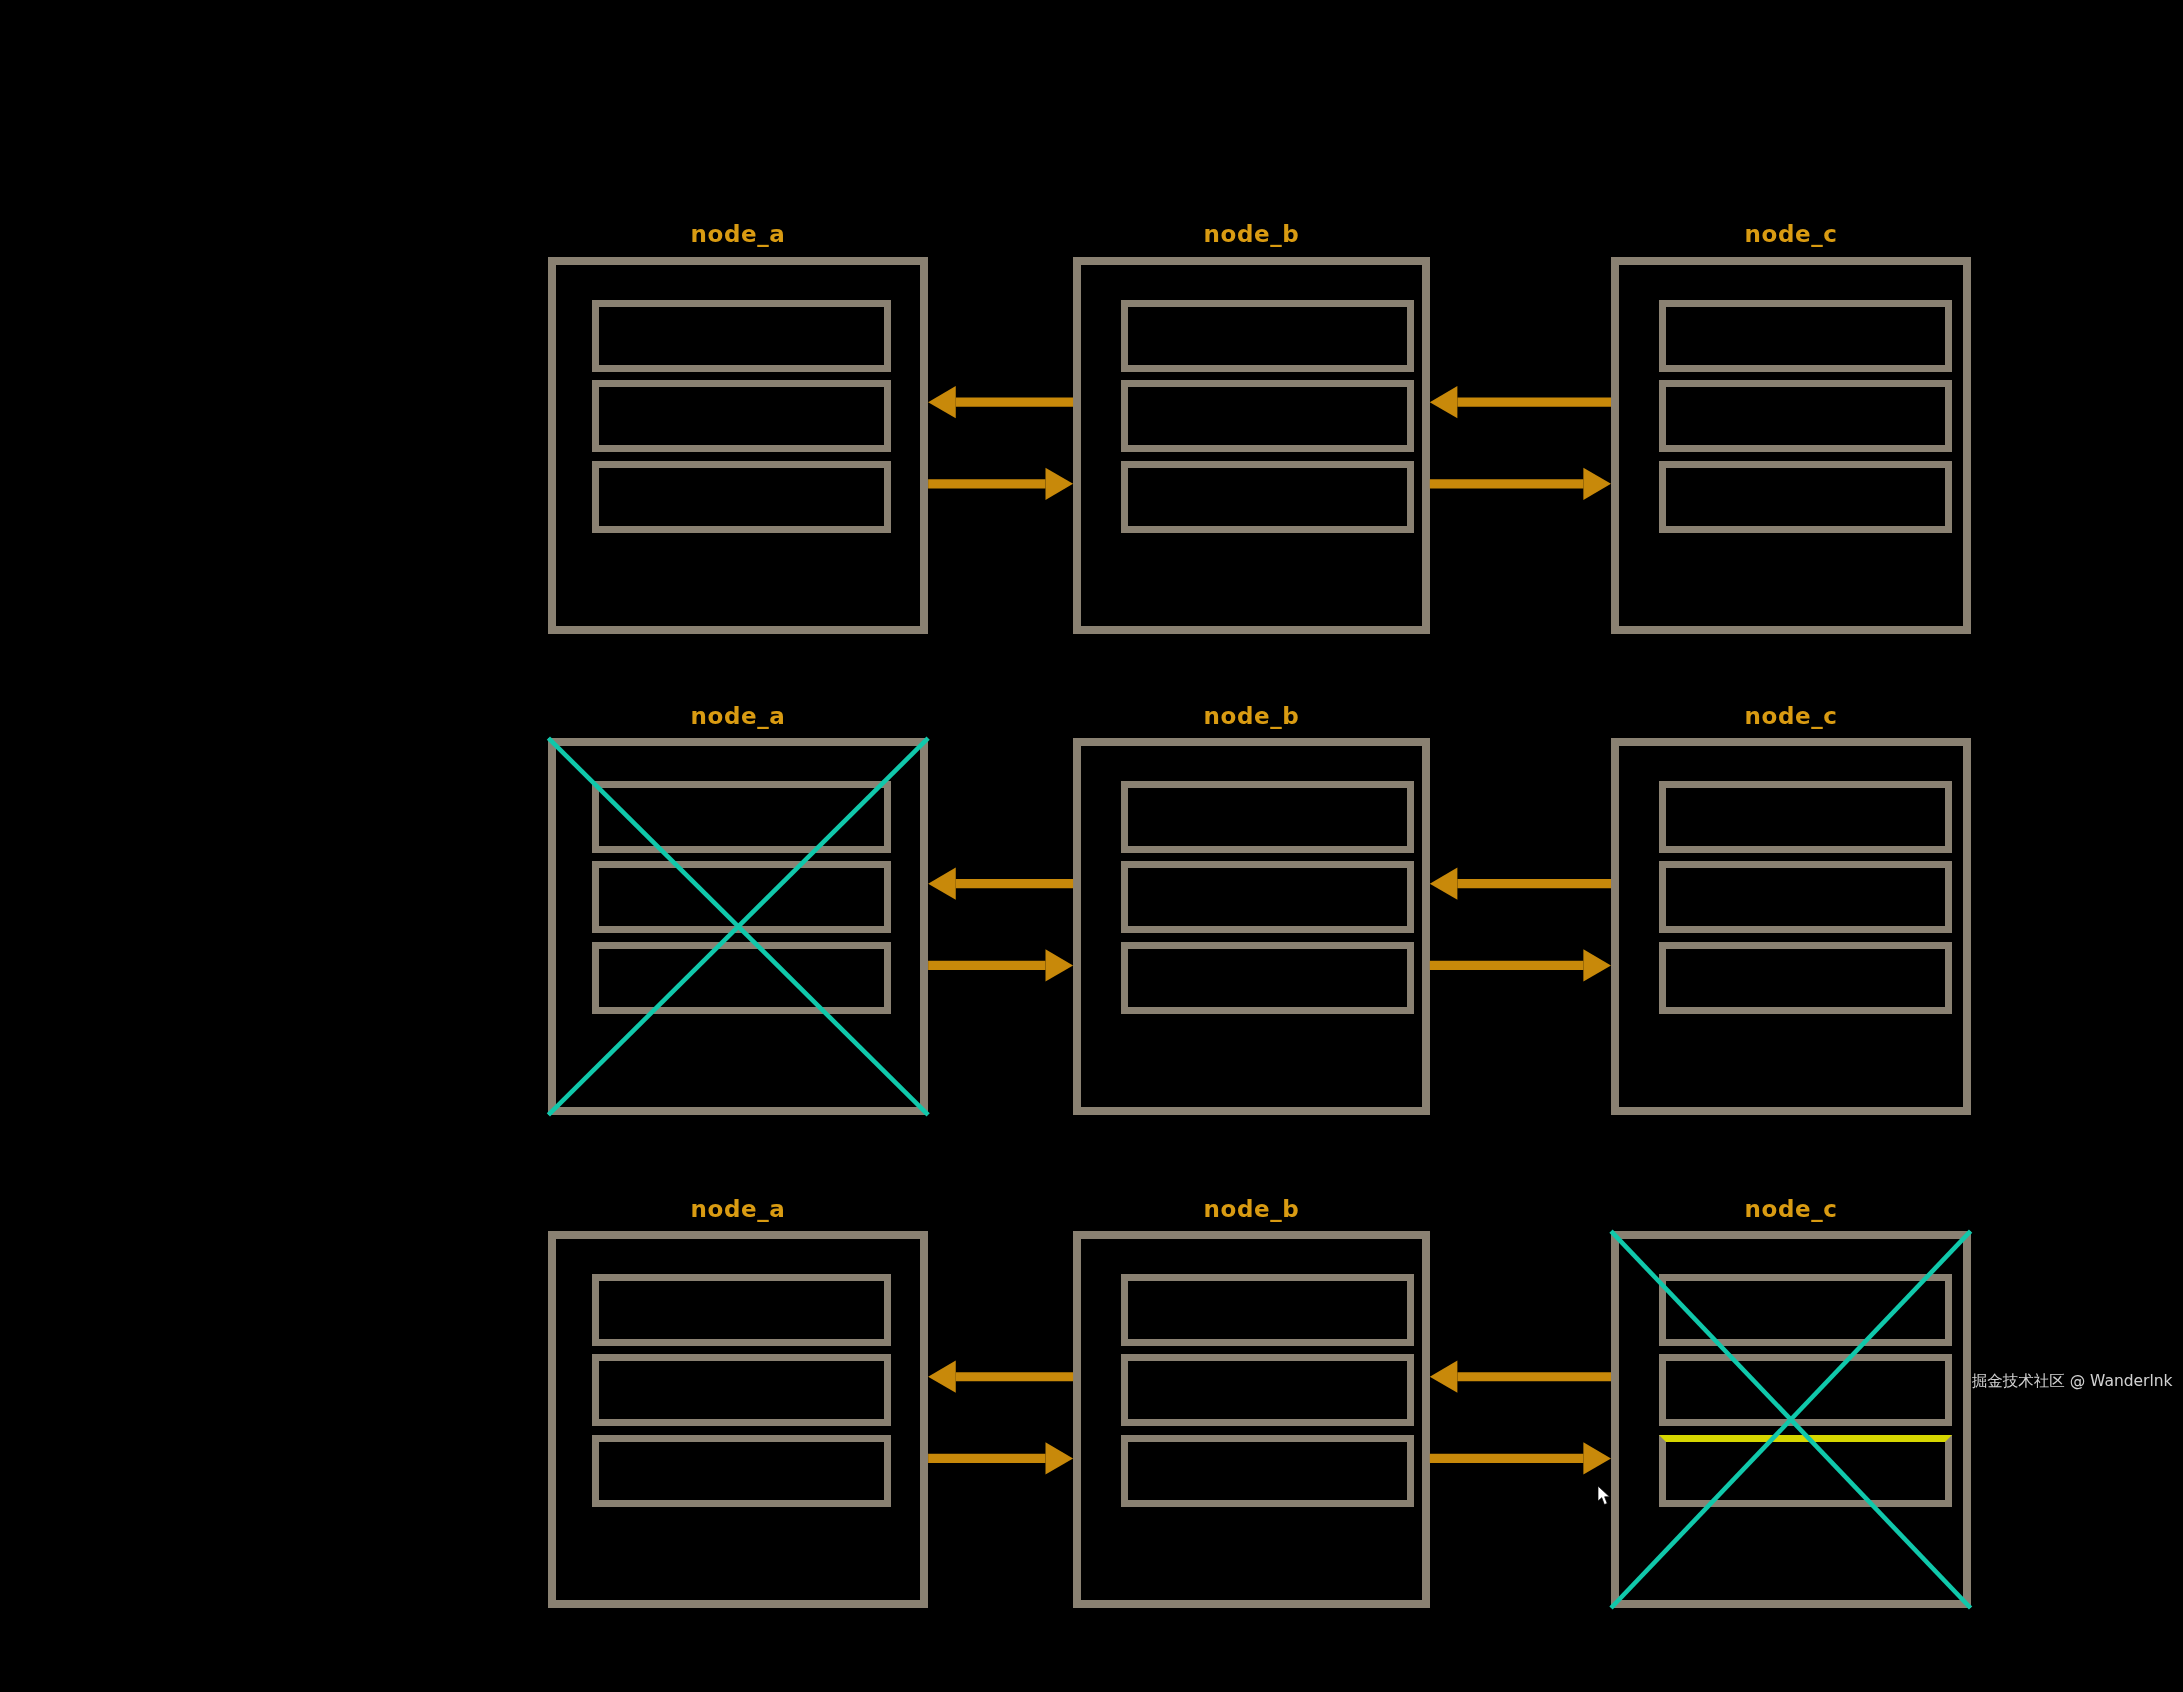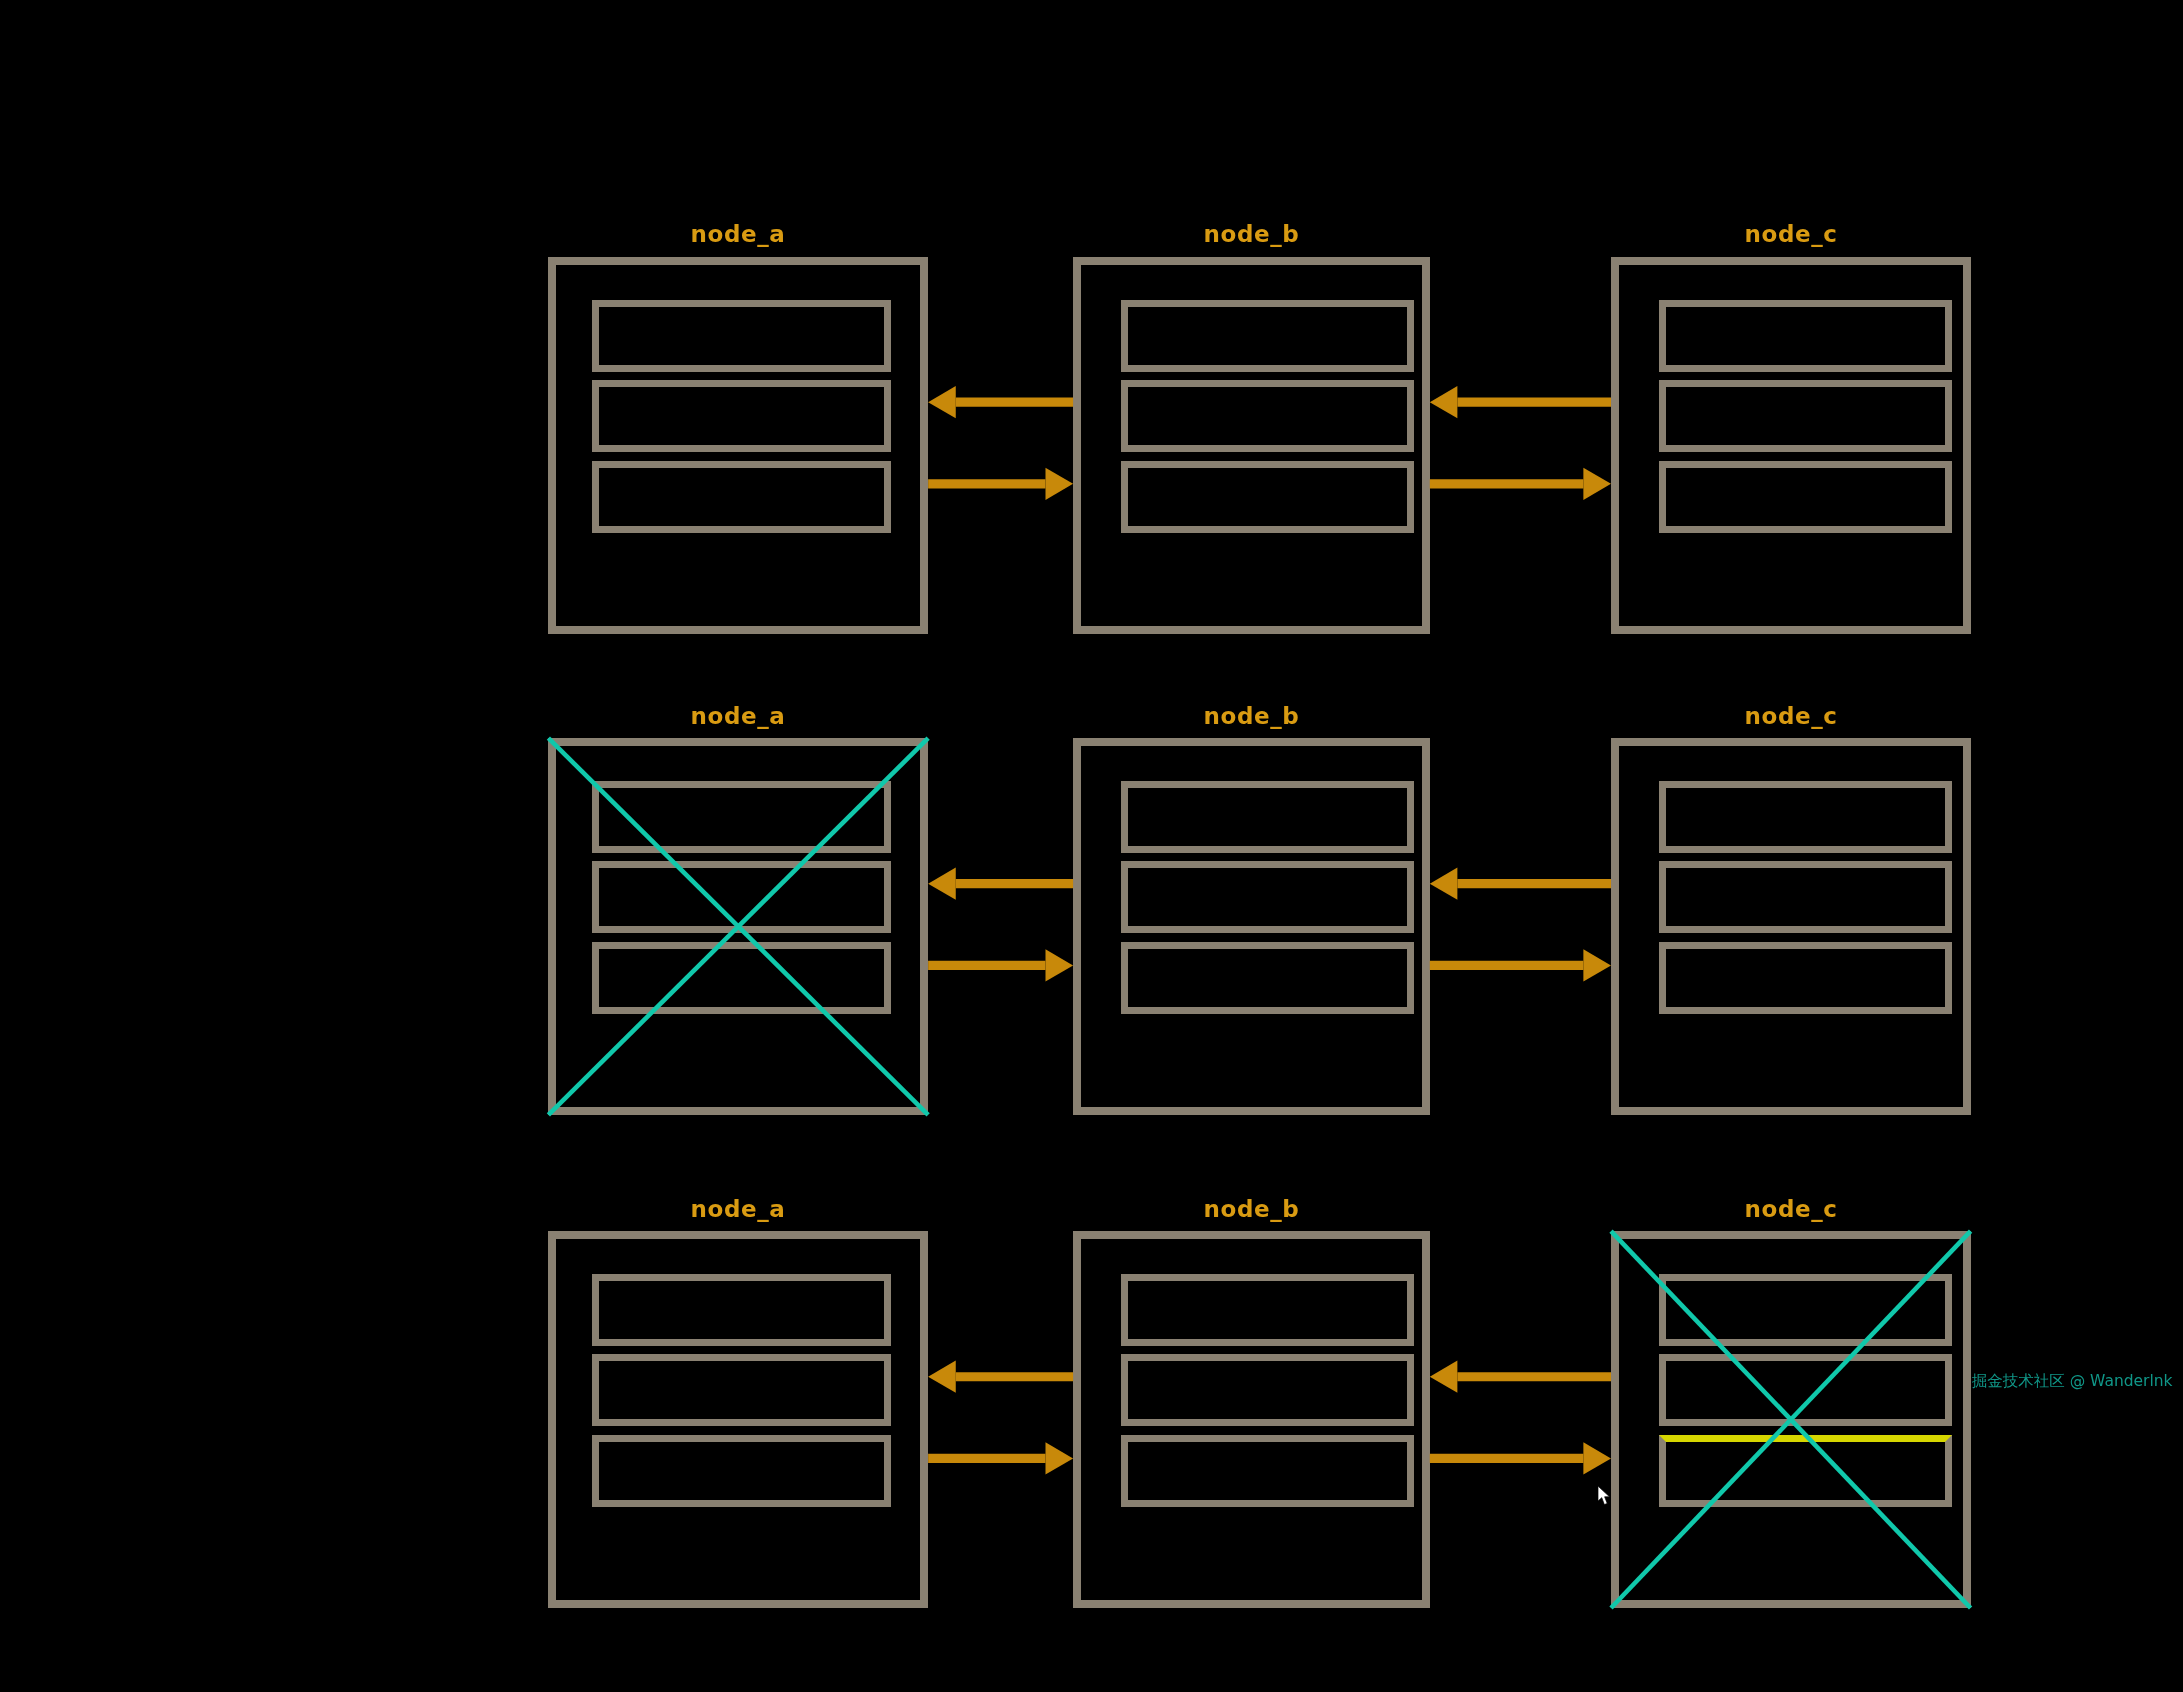--- a/index.html
+++ b/index.html
@@ -20,21 +20,21 @@
   }
   .slot{
     position:absolute;
     border:7.5px solid #8a8172;background:#000;box-sizing:border-box;
   }
   .slot.hl{border-top-color:#d6d600;}
   .xmark{position:absolute;pointer-events:none;overflow:visible;}
   .arrows{position:absolute;left:0;top:0;width:2183px;height:1692px;overflow:visible;pointer-events:none;}
   .wm{
     position:absolute;right:10.4px;bottom:36px;
-    color:#14b8a6;font-size:15.5px;white-space:nowrap;opacity:.82;
+    color:#ffffff;font-size:15.5px;white-space:nowrap;opacity:.82;
     font-family:"DejaVu Sans","Liberation Sans",sans-serif;
   }
   .cursor{position:absolute;width:15px;height:21px;pointer-events:none;}
 </style>
 </head>
 <body>
 
 <div id="stage">
 
   <div id="rows">

